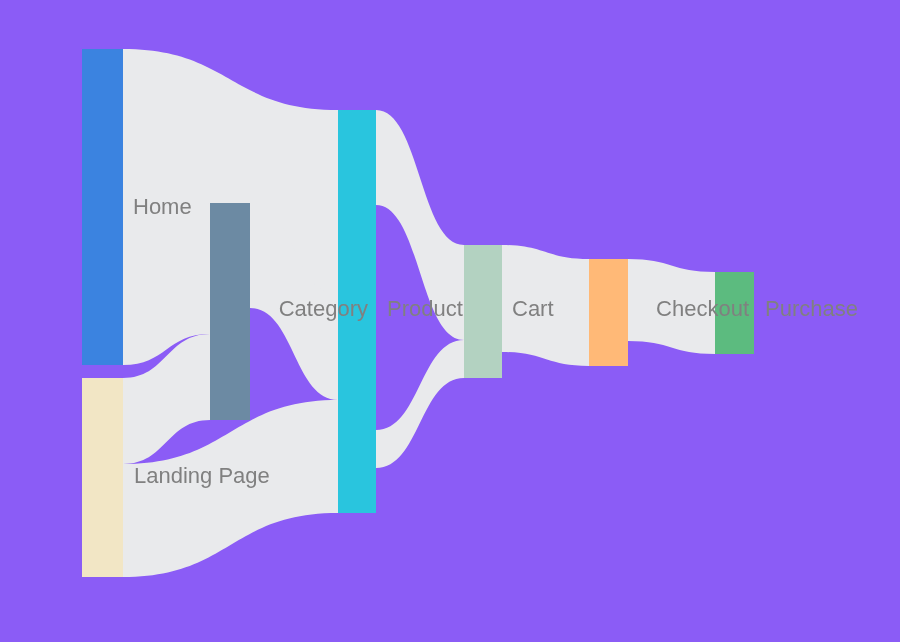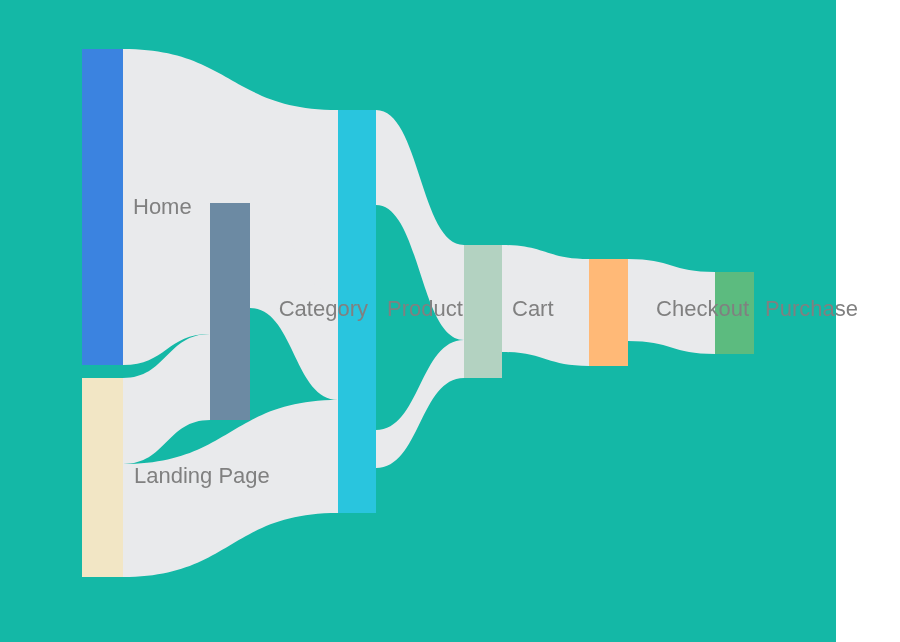--- a/index.html
+++ b/index.html
@@ -5,22 +5,22 @@
 <style>
   html,body{margin:0;padding:0;}
   body{
     width:900px;height:642px;
     background:#ffffff;
     font-family:"Liberation Sans", sans-serif;
     overflow:hidden;
   }
   #stage{
     position:relative;
-    width:836px;height:642px;
-    background:#14b8a6;
+    width:900px;height:642px;
+    background:#8b5cf6;
   }
   svg#sankey{
     position:absolute;
     top:0;left:0;
     width:900px;height:642px;
     display:block;
   }
   .node-label{
     fill:#808080;
     font-family:"Liberation Sans", sans-serif;

